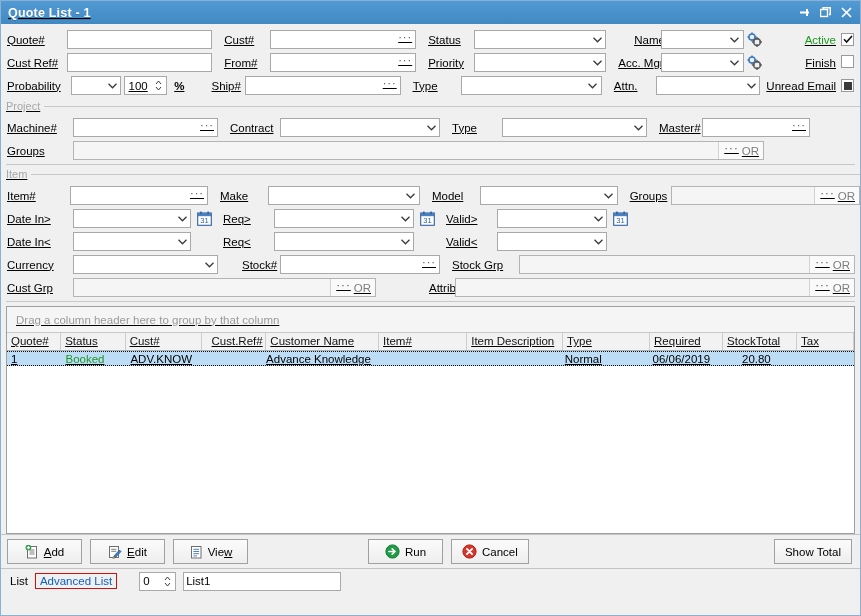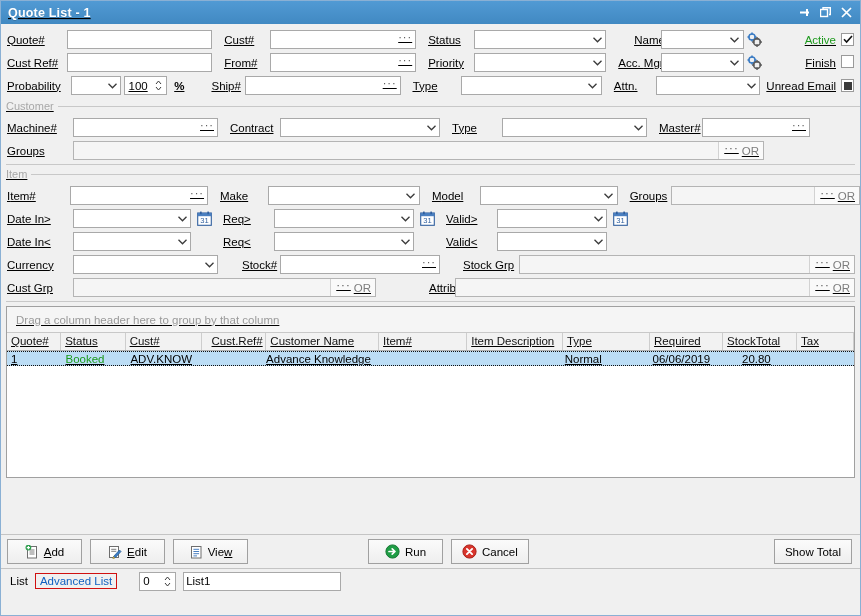--- a/index.html
+++ b/index.html
@@ -192,21 +192,21 @@
   .cal { width:15px; height:15px; display:block; }
 
   
   .gear { width:17px; height:16px; display:block; }
 
   
   .gridwrap {
     margin: 4px 5px 0 5px;
     border: 1px solid #a0a0a0;
     background: #0369a1;
-    height: 172px;
+    height: 228px;
     display: flex;
     flex-direction: column;
   }
   .groupbar {
     height: 26px;
     background: #f5f5f5;
     border-bottom: 1px solid #c8c8c8;
     display: flex; align-items: center;
     padding-left: 9px;
     color: #9a9a9a;
@@ -487,21 +487,21 @@
       <div class="spacer"></div>
       <div class="lbl r" style="width:auto;text-align:right">Unread Email</div>
       <div style="padding:0 6px 0 5px">
         <span class="cbx">
             <span class="filled"></span>
           </span>
       </div>
     </div>
 
     <div class="grpline">
-      <span class="cap">Customer</span>
+      <span class="cap">Project</span>
       <span class="ln"></span>
     </div>
 
     <div class="frow" style="margin-top:3px">
       <div class="lbl" style="width:72px">Machine#</div>
       <div class="elips" style="width:145px">
           <span class="dots">···</span>
         </div>
       <div class="lbl" style="width:62px;padding-left:12px">Contract</div>
       <div class="combo" style="width:160px">
@@ -672,21 +672,21 @@
         <div class="arrow">
             <svg width="9" height="6" viewBox="0 0 9 6">
               <path d="M0.5 0.8 L4.5 4.8 L8.5 0.8" stroke="#3a3a3a" stroke-width="1.3" fill="none"></path>
             </svg>
           </div>
       </div>
       <div class="lbl" style="width:62px;padding-left:24px">Stock#</div>
       <div class="elips" style="width:160px">
           <span class="dots">···</span>
         </div>
-      <div class="lbl" style="width:79px;padding-left:23px">Stock Grp</div>
+      <div class="lbl" style="width:79px;padding-left:12px">Stock Grp</div>
       <div class="orfield" style="flex:1;margin-right:5px">
         <div class="orbtn">
           <span class="dots">···</span>
             <span>OR</span>
         </div>
       </div>
     </div>
 
     <div class="frow">
       <div class="lbl" style="width:72px">Cust Grp</div>

